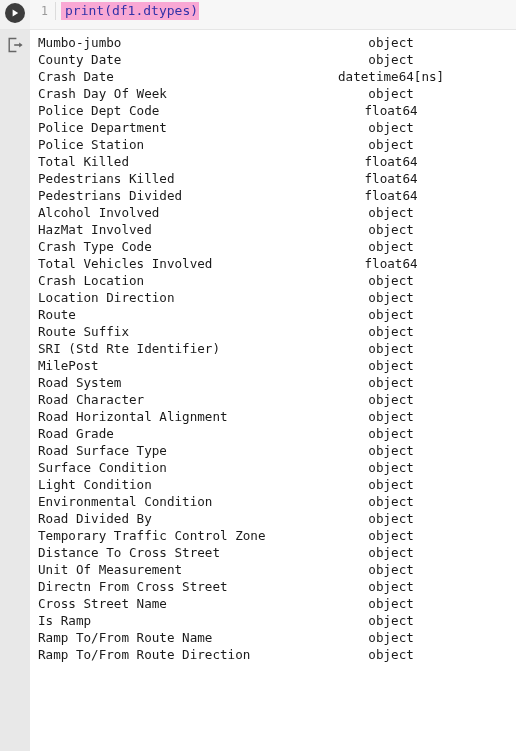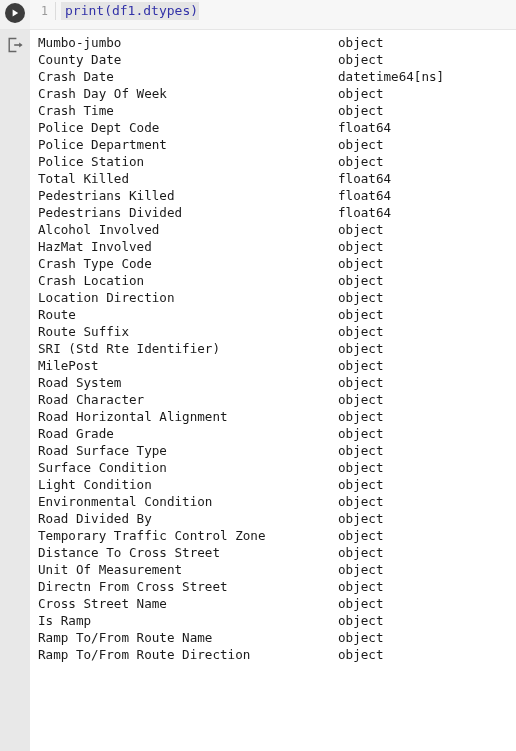--- a/index.html
+++ b/index.html
@@ -74,21 +74,21 @@
     color: #9a9a9a;
     border-right: 1px solid #dcdcdc;
     box-sizing: border-box;
     user-select: none;
   }
   .code-text {
     font-family: "DejaVu Sans Mono", "Liberation Mono", monospace;
     font-size: 13px;
     line-height: 18px;
     color: #3232a8;
-    background: #e5e5e5;
+    background: #f9a8d4;
     padding: 0 1px 0 4px;
     margin-left: 5px;
     white-space: pre;
   }
 
   
   .output-cell {
     position: relative;
     display: flex;
     align-items: flex-start;
@@ -135,21 +135,21 @@
     white-space: pre;
     vertical-align: top;
   }
   .dtype-table td.col-name {
     width: 300px;
     text-align: left;
     padding-left: 1px;
   }
   .dtype-table td.col-type {
     width: 105px;
-    text-align: left;
+    text-align: center;
     padding-right: 1px;
   }
 </style>
 </head>
 <body>
 
 <div class="notebook">
 
   <div class="code-cell">
 
@@ -192,24 +192,20 @@
             </tr>
             <tr>
               <td class="col-name">Crash Date</td>
               <td class="col-type">datetime64[ns]</td>
             </tr>
             <tr>
               <td class="col-name">Crash Day Of Week</td>
               <td class="col-type">object</td>
             </tr>
             <tr>
-              <td class="col-name">Crash Time</td>
-              <td class="col-type">object</td>
-            </tr>
-            <tr>
               <td class="col-name">Police Dept Code</td>
               <td class="col-type">float64</td>
             </tr>
             <tr>
               <td class="col-name">Police Department</td>
               <td class="col-type">object</td>
             </tr>
             <tr>
               <td class="col-name">Police Station</td>
               <td class="col-type">object</td>
@@ -230,20 +226,24 @@
               <td class="col-name">Alcohol Involved</td>
               <td class="col-type">object</td>
             </tr>
             <tr>
               <td class="col-name">HazMat Involved</td>
               <td class="col-type">object</td>
             </tr>
             <tr>
               <td class="col-name">Crash Type Code</td>
               <td class="col-type">object</td>
+            </tr>
+            <tr>
+              <td class="col-name">Total Vehicles Involved</td>
+              <td class="col-type">float64</td>
             </tr>
             <tr>
               <td class="col-name">Crash Location</td>
               <td class="col-type">object</td>
             </tr>
             <tr>
               <td class="col-name">Location Direction</td>
               <td class="col-type">object</td>
             </tr>
             <tr>

